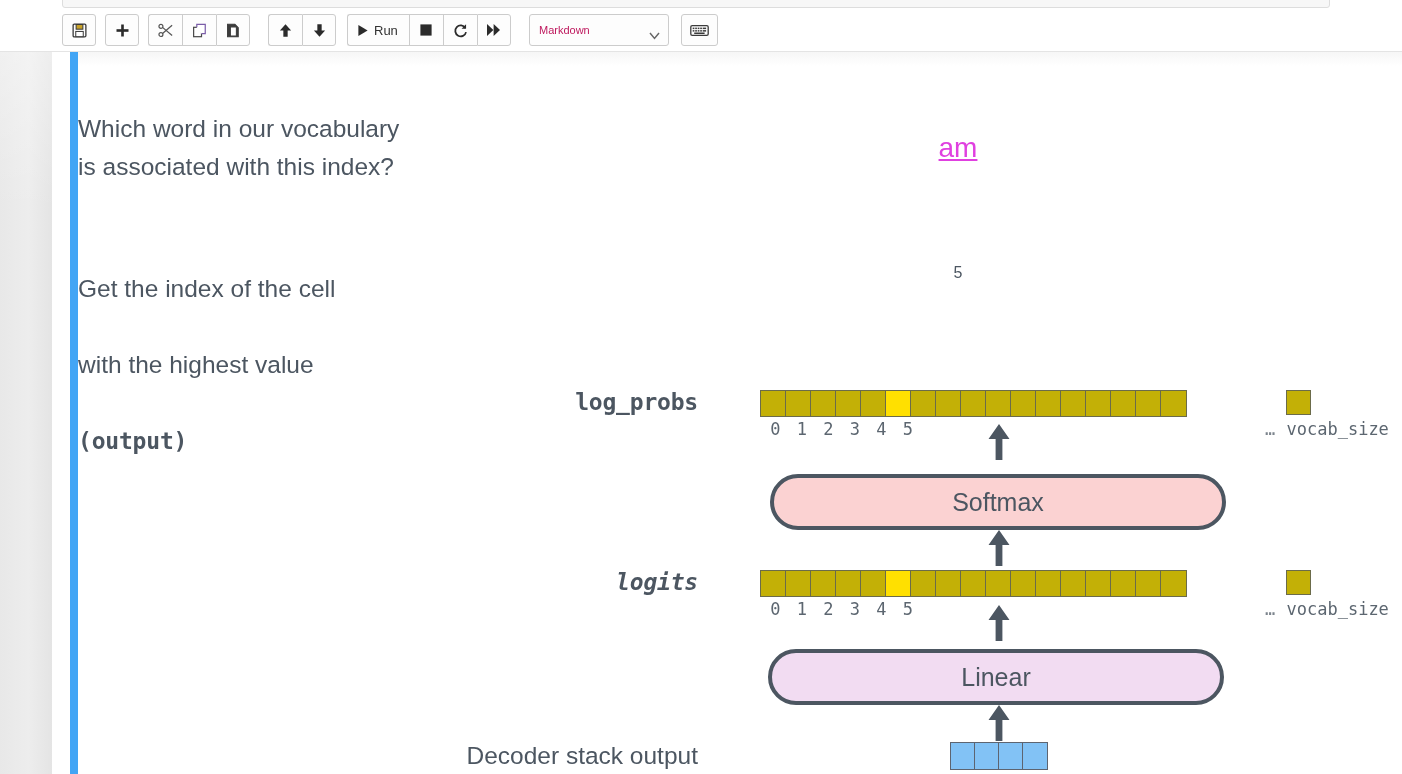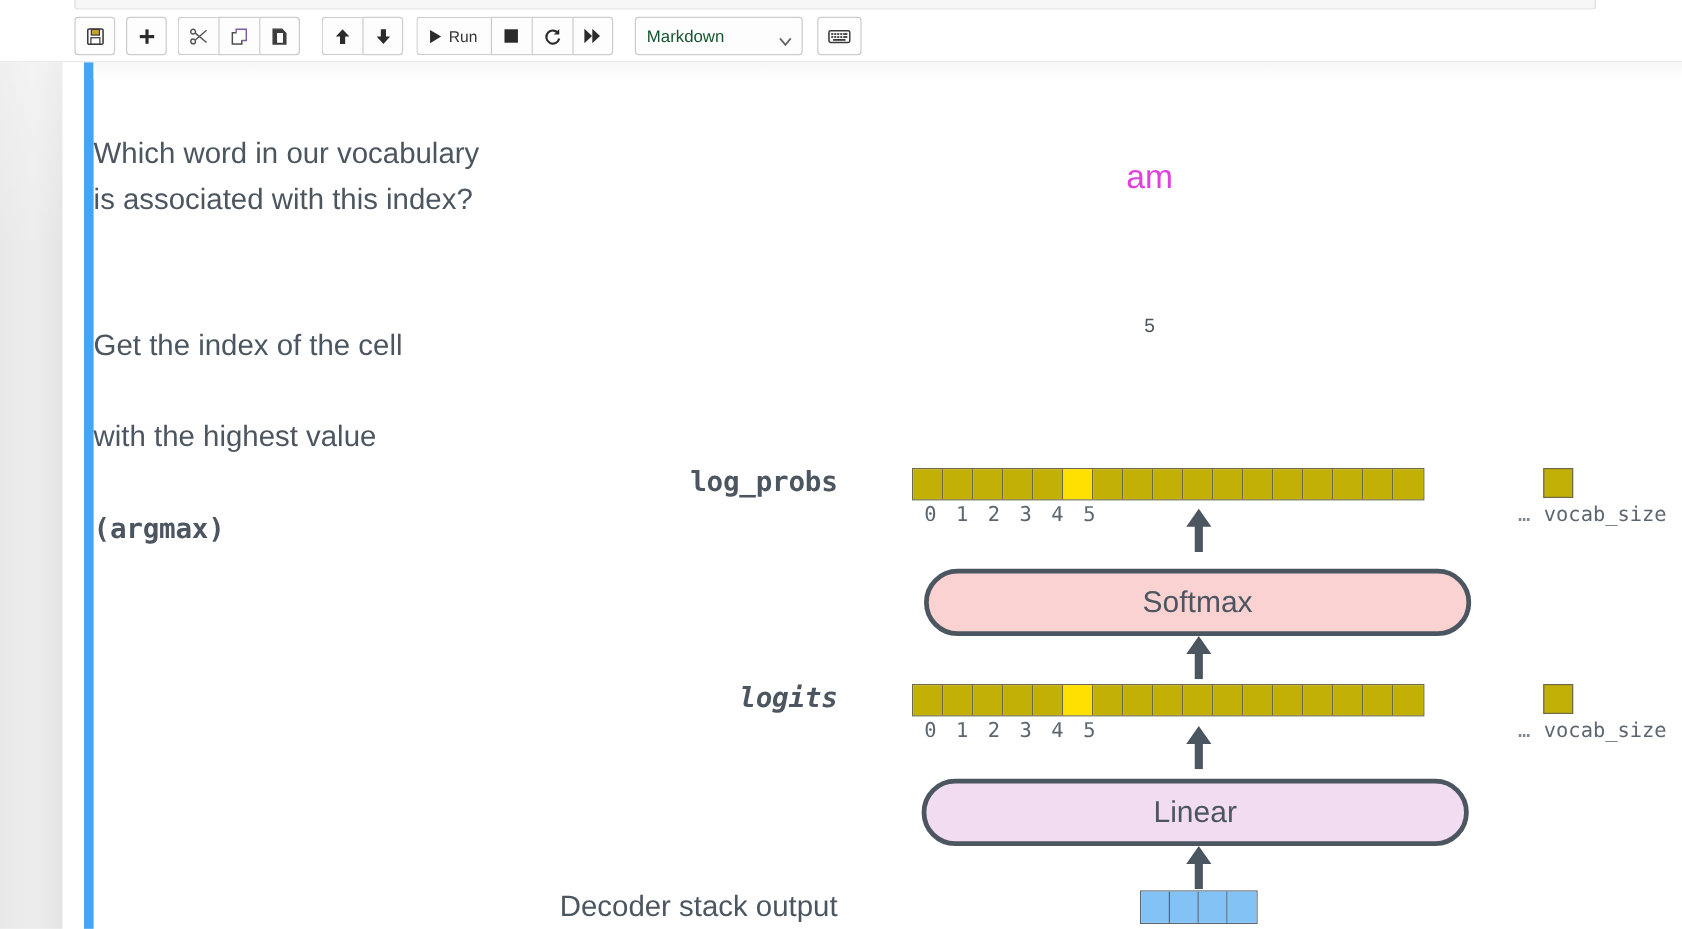--- a/index.html
+++ b/index.html
@@ -72,22 +72,22 @@
     left: 529px; top: 6px;
     width: 140px; height: 32px;
   }
   #celltype {
     width: 140px; height: 32px;
     background: #fdfdfd;
     border: 1px solid #cccccc;
     border-radius: 3px;
     padding: 0 26px 0 9px;
     font-family: "Liberation Sans", sans-serif;
-    font-size: 14px;
-    color: #14532d;
+    font-size: 11px;
+    color: #be185d;
     appearance: none;
     cursor: pointer;
   }
   #celltype-chev {
     position: absolute;
     right: 9px; top: 12px;
     pointer-events: none;
   }
 
   
@@ -150,20 +150,21 @@
     left: 0; top: 58px;
     width: 620px;
   }
   #a-word {
     position: absolute;
     left: 790px; top: 80px;
     width: 180px;
     text-align: center;
     color: #e040e0;
     font-size: 28px;
+    text-decoration: underline;
   }
   #q-argmax {
     left: 0; top: 180px;
     width: 620px;
   }
   #a-argmax {
     position: absolute;
     left: 790px; top: 212px;
     width: 180px;
     text-align: center;
@@ -434,21 +435,21 @@
   <div id="cell-top-shade"></div>
 
   <div id="figure">
 
     <div class="fig-label" id="q-word"><div>Which word in our vocabulary</div><div>is associated with this index?</div></div>
     <div id="a-word">am</div>
 
     <div class="fig-label" id="q-argmax">
       <div>Get the index of the cell</div>
       <div>with the highest value</div>
-      <div class="fig-mono" style="line-height:38px;">(argmax)</div>
+      <div class="fig-mono" style="line-height:38px;">(output)</div>
     </div>
     <div id="a-argmax">5</div>
 
     <div class="row-name fig-mono" id="name-logprobs">log_probs</div>
     <div class="vocab-row" id="row-logprobs">
       <div class="cells">
           <div class="cell"></div>
           <div class="cell"></div>
           <div class="cell"></div>
           <div class="cell"></div>

